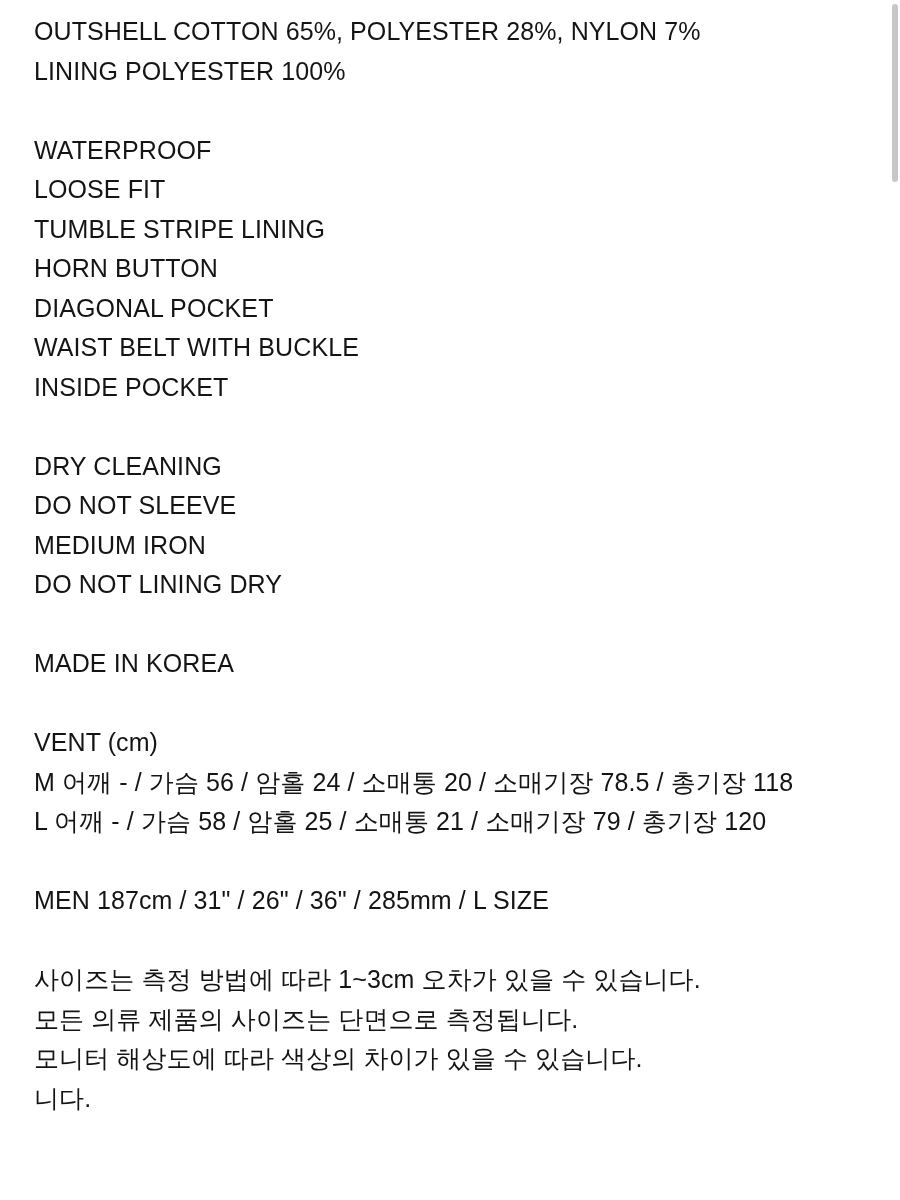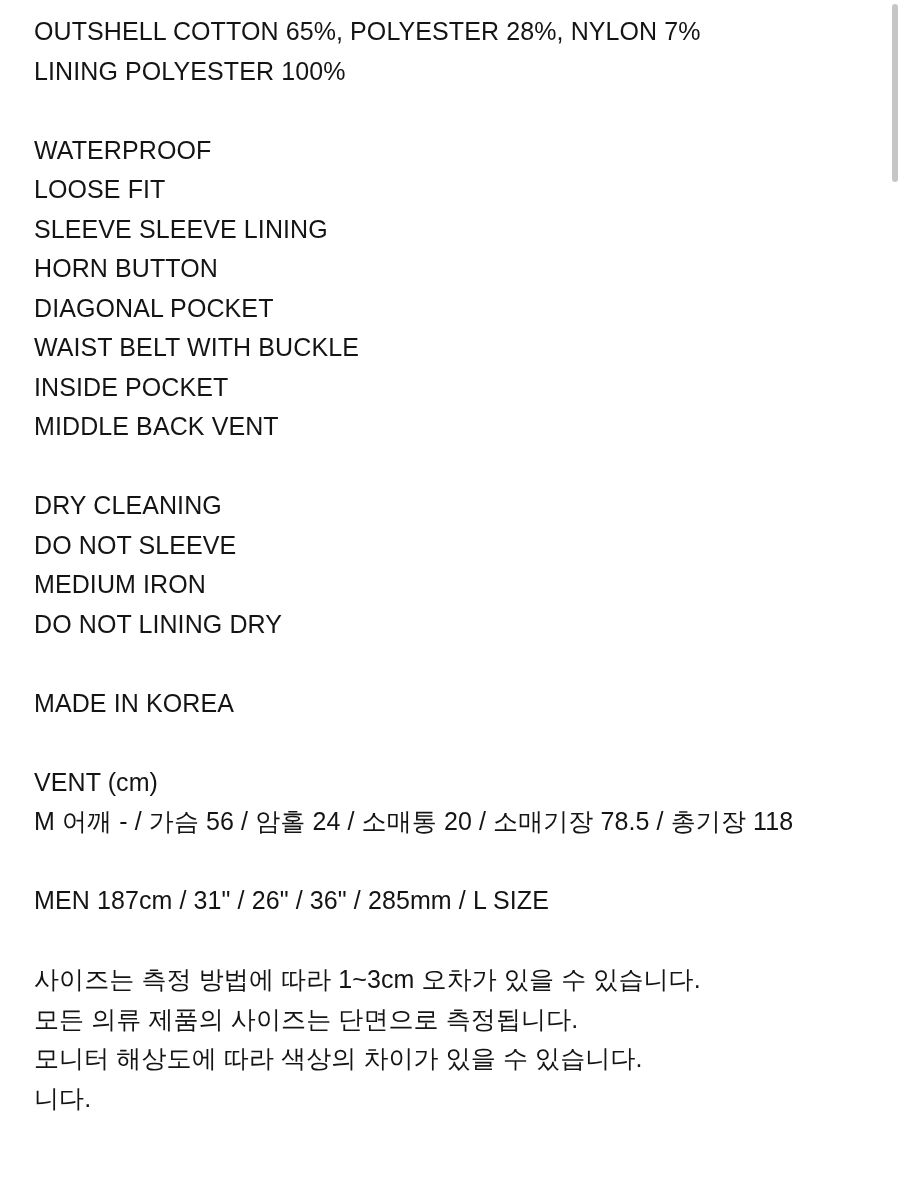--- a/index.html
+++ b/index.html
@@ -61,26 +61,25 @@
   <div class="block">
     <div class="line">OUTSHELL COTTON 65%, POLYESTER 28%, NYLON 7%</div>
     <div class="line">LINING POLYESTER 100%</div>
   </div>
 
   <div class="spacer"></div>
 
   <div class="block">
     <div class="line">WATERPROOF</div>
     <div class="line">LOOSE FIT</div>
-    <div class="line">SLEEVE SLEEVE LINING</div>
+    <div class="line">TUMBLE STRIPE LINING</div>
     <div class="line">HORN BUTTON</div>
     <div class="line">DIAGONAL POCKET</div>
     <div class="line">WAIST BELT WITH BUCKLE</div>
     <div class="line">INSIDE POCKET</div>
-    <div class="line">MIDDLE BACK VENT</div>
   </div>
 
   <div class="spacer"></div>
 
   <div class="block">
     <div class="line">DRY CLEANING</div>
     <div class="line">DO NOT SLEEVE</div>
     <div class="line">MEDIUM IRON</div>
     <div class="line">DO NOT LINING DRY</div>
   </div>
@@ -89,20 +88,21 @@
 
   <div class="block">
     <div class="line">MADE IN KOREA</div>
   </div>
 
   <div class="spacer"></div>
 
   <div class="block">
     <div class="line">VENT (cm)</div>
     <div class="line">M 어깨 - / 가슴 56 / 암홀 24 / 소매통 20 / 소매기장 78.5 / 총기장 118</div>
+    <div class="line">L 어깨 - / 가슴 58 / 암홀 25 / 소매통 21 / 소매기장 79 / 총기장 120</div>
   </div>
 
   <div class="spacer"></div>
 
   <div class="block">
     <div class="line">MEN 187cm / 31" / 26" / 36" / 285mm / L SIZE</div>
   </div>
 
   <div class="spacer"></div>
 

